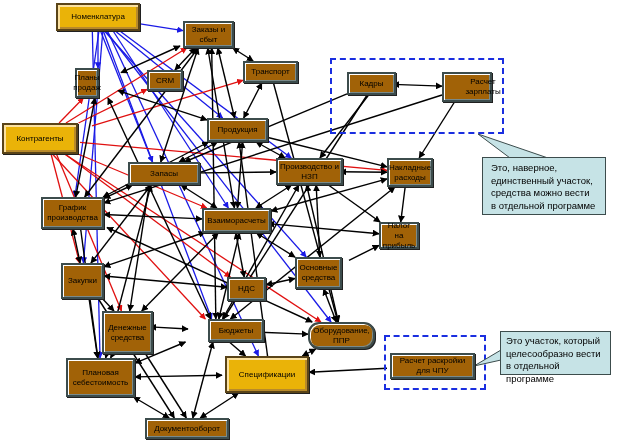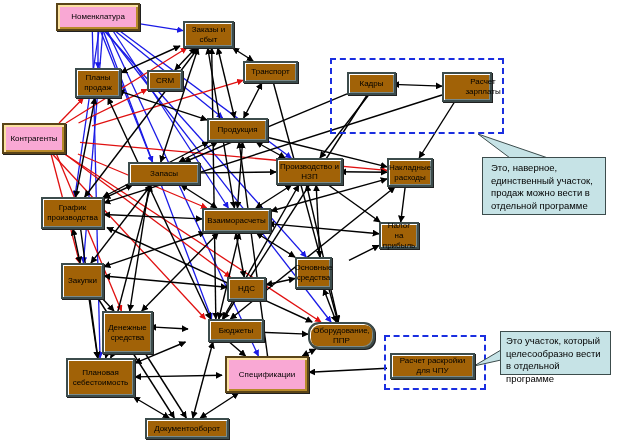--- a/index.html
+++ b/index.html
@@ -8,21 +8,21 @@
   .node {
     position:absolute; box-sizing:border-box;
     display:flex; align-items:center; justify-content:center; text-align:center;
     font-size:8px; line-height:10px; color:#000;
     background:#a16207;
     border:2px solid #3c4c4c;
     box-shadow: inset 1px 1px 0 #ffffff, inset -1px -1px 0 #7a8a8a, 1px 1px 0 #202020;
     padding:1px 2px;
   }
   .node.orange {
-    background:#f9a8d4;
+    background:#eab308;
     border:2px solid #5a4418;
     box-shadow: inset 2px 2px 0 #fbe1a0, inset -2px -2px 0 #b88a2a, 1px 1px 0 #202020;
   }
   .group { position:absolute; box-sizing:border-box; border:2px dashed #1a2ee0; }
   .callout {
     position:absolute; box-sizing:border-box;
     background:#c6e3e6; border:1px solid #3c4c4c;
     font-size:9.5px; line-height:12.5px; color:#000;
     padding:4px 8px;
   }
@@ -143,38 +143,38 @@
 <div class="group" style="left:330px;top:58px;width:174px;height:76px;"></div>
 <div class="group" style="left:384px;top:335px;width:102px;height:55px;"></div>
 
 <svg id="callout-pointers" xmlns="http://www.w3.org/2000/svg">
   <polygon points="478,134 510,158 548,158" fill="#c6e3e6" stroke="#3c4c4c" stroke-width="1"></polygon>
   <polygon points="474,366 501,350 501,360" fill="#c6e3e6" stroke="#3c4c4c" stroke-width="1"></polygon>
 </svg>
 
 <div class="node orange" id="n-nomenklatura" style="left:56px;top:3px;width:84px;height:28px;">Номенклатура</div>
 <div class="node" id="n-zakazy" style="left:183px;top:21px;width:51px;height:27px;">Заказы и сбыт</div>
-<div class="node" id="n-plany" style="left:75px;top:68px;width:46px;height:30px;">Планы продаж</div>
+<div class="node" id="n-plany" style="left:75px;top:68px;width:24px;height:30px;">Планы продаж</div>
 <div class="node" id="n-crm" style="left:147px;top:70px;width:36px;height:21px;">CRM</div>
 <div class="node" id="n-transport" style="left:243px;top:61px;width:55px;height:22px;">Транспорт</div>
 <div class="node" id="n-kadry" style="left:347px;top:72px;width:49px;height:23px;">Кадры</div>
 <div class="node" id="n-zarplata" style="left:442px;top:72px;width:50px;height:30px;padding-left:34px;">Расчет зарплаты</div>
-<div class="node orange" id="n-kontragenty" style="left:2px;top:123px;width:64px;height:31px;">Контрагенты</div>
+<div class="node orange" id="n-kontragenty" style="left:2px;top:123px;width:76px;height:31px;">Контрагенты</div>
 <div class="node" id="n-produkciya" style="left:207px;top:118px;width:61px;height:24px;">Продукция</div>
 <div class="node" id="n-zapasy" style="left:128px;top:162px;width:72px;height:23px;">Запасы</div>
 <div class="node" id="n-proizvodstvo" style="left:276px;top:158px;width:67px;height:27px;">Производство и НЗП</div>
 <div class="node" id="n-nakladnye" style="left:387px;top:158px;width:46px;height:29px;">Накладные расходы</div>
 <div class="node" id="n-grafik" style="left:41px;top:197px;width:63px;height:32px;">График производства</div>
 <div class="node" id="n-vzaimoraschety" style="left:202px;top:208px;width:69px;height:25px;">Взаиморасчеты</div>
 <div class="node" id="n-nalog" style="left:379px;top:222px;width:40px;height:27px;">Налог на прибыль</div>
 <div class="node" id="n-zakupki" style="left:61px;top:263px;width:43px;height:36px;">Закупки</div>
-<div class="node" id="n-osnovnye" style="left:295px;top:257px;width:37px;height:32px;">Основные средства</div>
+<div class="node" id="n-osnovnye" style="left:295px;top:257px;width:47px;height:32px;">Основные средства</div>
 <div class="node" id="n-nds" style="left:227px;top:277px;width:39px;height:24px;">НДС</div>
 <div class="node" id="n-denezhnye" style="left:102px;top:311px;width:51px;height:43px;">Денежные средства</div>
 <div class="node" id="n-byudzhety" style="left:188px;top:319px;width:56px;height:23px;margin-left:20px;">Бюджеты</div>
 <div class="node" id="n-oborudovanie" style="left:308px;top:322px;width:67px;height:27px;border-radius:11px;">Оборудование, ППР</div>
 <div class="node" id="n-planovaya" style="left:66px;top:358px;width:69px;height:39px;">Плановая себестоимость</div>
 <div class="node orange" id="n-specifikacii" style="left:225px;top:356px;width:84px;height:37px;">Спецификации</div>
 <div class="node" id="n-raskroyka" style="left:390px;top:353px;width:85px;height:26px;">Расчет раскройки для ЧПУ</div>
 <div class="node" id="n-dokumentooborot" style="left:145px;top:418px;width:84px;height:21px;">Документооборот</div>
 
-<div class="callout" style="left:482px;top:157px;width:124px;height:58px;">Это, наверное, единственный участок, продаж можно вести в отдельной программе</div>
+<div class="callout" style="left:482px;top:157px;width:124px;height:58px;">Это, наверное, единственный участок, средства можно вести в отдельной программе</div>
 <div class="callout" style="left:500px;top:331px;width:111px;height:44px;padding:3px 5px;">Это участок, который целесообразно вести в отдельной программе</div>
 
 </body></html>

